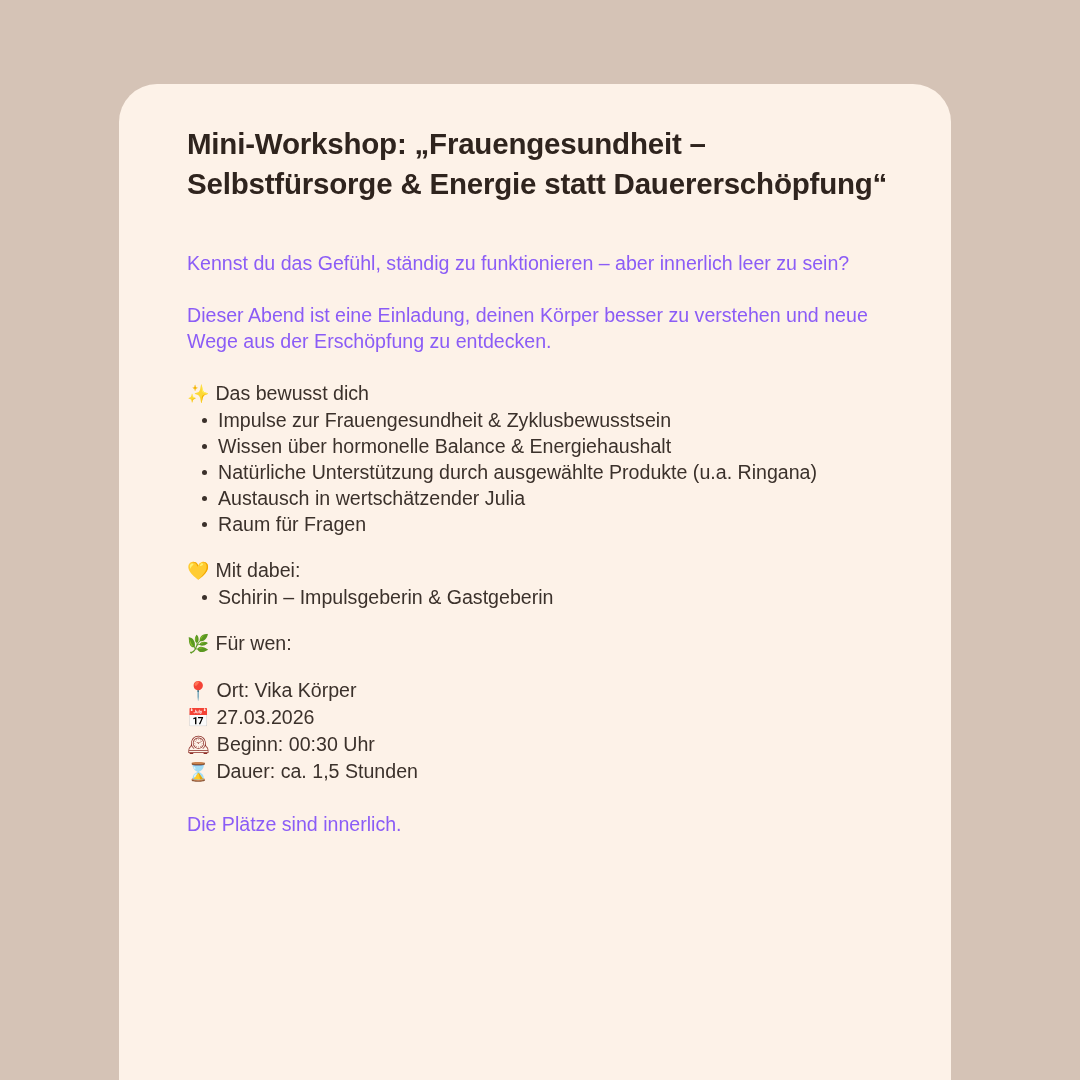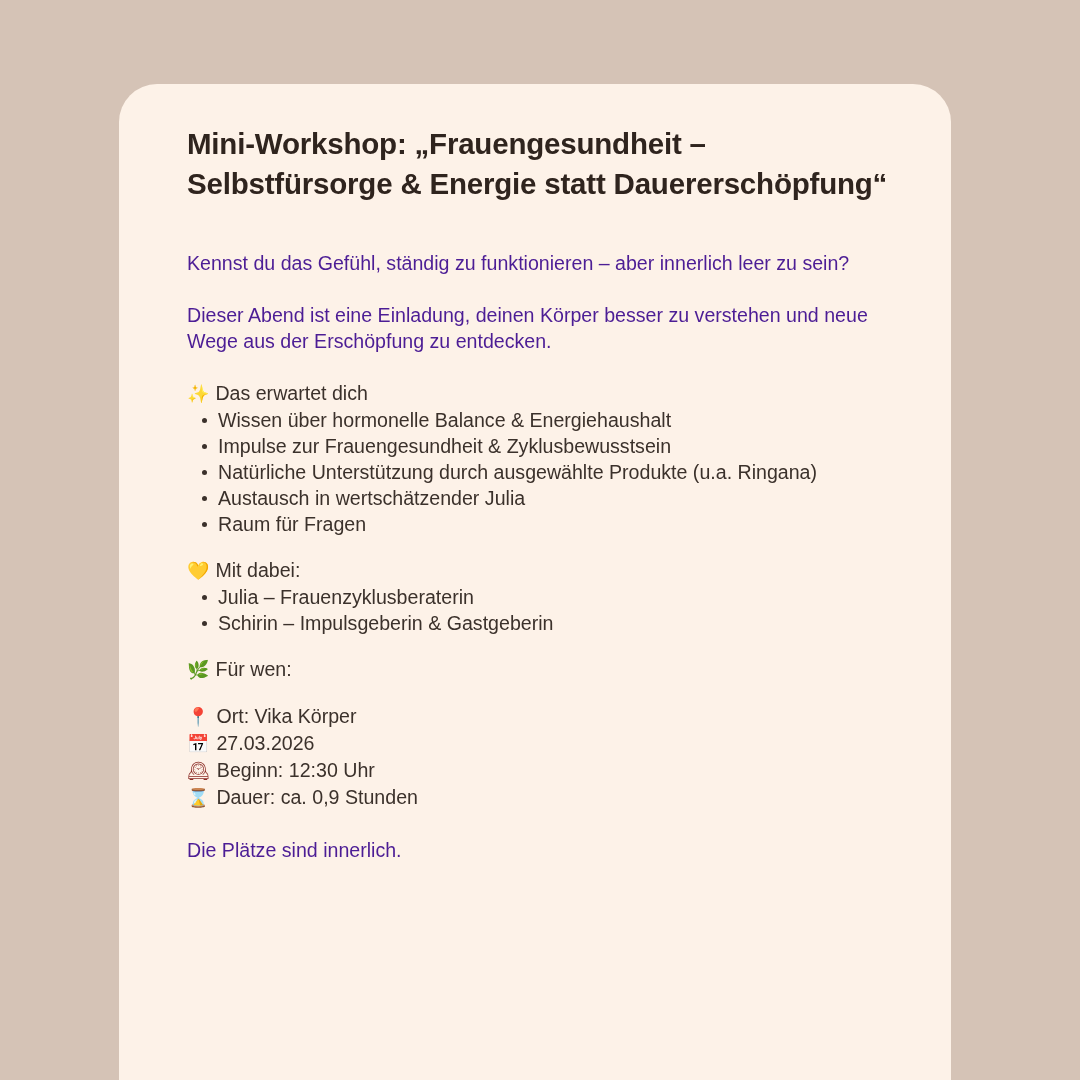--- a/index.html
+++ b/index.html
@@ -51,21 +51,21 @@
     letter-spacing: -0.2px;
     color: #2f241e;
     max-width: 730px;
   }
 
   
   .para {
     margin: 0;
     font-size: 19.6px;
     line-height: 26px;
-    color: #4c1d95;
+    color: #8b5cf6;
     font-weight: 400;
     max-width: 700px;
   }
 
   .spacer-lg { height: 46px; }
   .spacer-md { height: 26px; }
   .spacer-sm { height: 20px; }
 
   
   .section { margin: 0; }
@@ -144,40 +144,39 @@
 
       <div class="spacer-md"></div>
 
       <p class="para">Dieser Abend ist eine Einladung, deinen Körper besser zu verstehen und neue Wege aus der Erschöpfung zu entdecken.</p>
 
       <div class="spacer-md"></div>
 
       <div class="section">
         <div class="section-heading">
           <span class="emoji sparkles">✨</span>
-          <span>Das erwartet dich</span>
+          <span>Das bewusst dich</span>
         </div>
         <ul class="bullets">
+          <li>Impulse zur Frauengesundheit &amp; Zyklusbewusstsein</li>
           <li>Wissen über hormonelle Balance &amp; Energiehaushalt</li>
-          <li>Impulse zur Frauengesundheit &amp; Zyklusbewusstsein</li>
           <li>Natürliche Unterstützung durch ausgewählte Produkte (u.a. Ringana)</li>
           <li>Austausch in wertschätzender Julia</li>
           <li>Raum für Fragen</li>
         </ul>
       </div>
 
       <div class="spacer-sm"></div>
 
       <div class="section">
         <div class="section-heading">
           <span class="emoji heart">💛</span>
           <span>Mit dabei:</span>
         </div>
         <ul class="bullets">
-          <li>Julia – Frauenzyklusberaterin</li>
           <li>Schirin – Impulsgeberin &amp; Gastgeberin</li>
         </ul>
       </div>
 
       <div class="spacer-sm"></div>
 
       <div class="section">
         <div class="section-heading">
           <span class="emoji herb">🌿</span>
           <span>Für wen:</span>
@@ -190,25 +189,25 @@
         <div class="detail-row">
           <span class="emoji pin">📍</span>
           <span class="detail-text">Ort: Vika Körper</span>
         </div>
         <div class="detail-row">
           <span class="emoji calendar">📅</span>
           <span class="detail-text">27.03.2026</span>
         </div>
         <div class="detail-row">
           <span class="emoji clock">🕰</span>
-          <span class="detail-text">Beginn: 12:30 Uhr</span>
+          <span class="detail-text">Beginn: 00:30 Uhr</span>
         </div>
         <div class="detail-row">
           <span class="emoji hourglass">⌛</span>
-          <span class="detail-text">Dauer: ca. 0,9 Stunden</span>
+          <span class="detail-text">Dauer: ca. 1,5 Stunden</span>
         </div>
       </div>
 
       <div class="spacer-md"></div>
 
       <p class="para">Die Plätze sind innerlich.</p>
 
     </div>
   </div>
 

